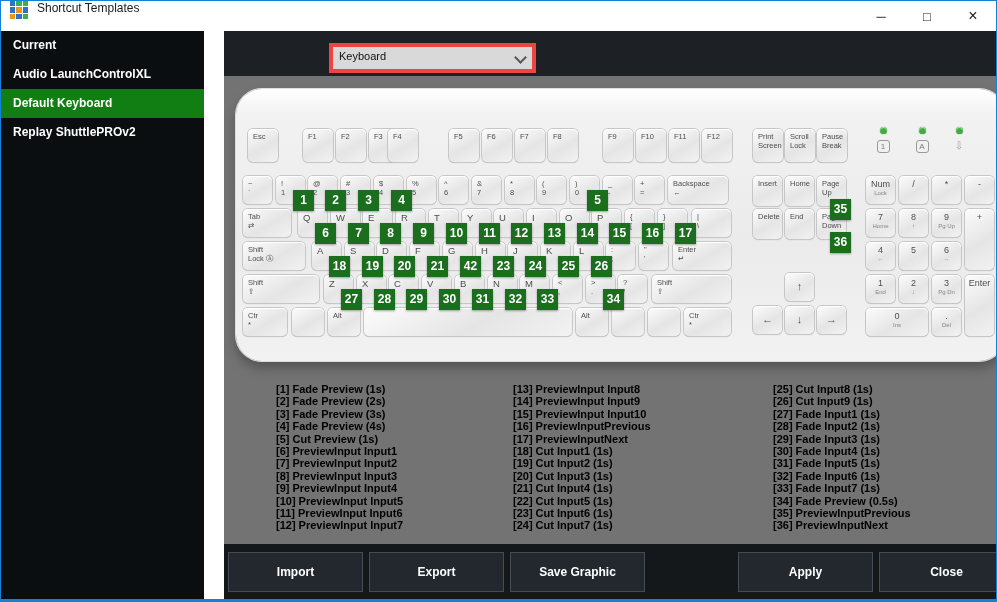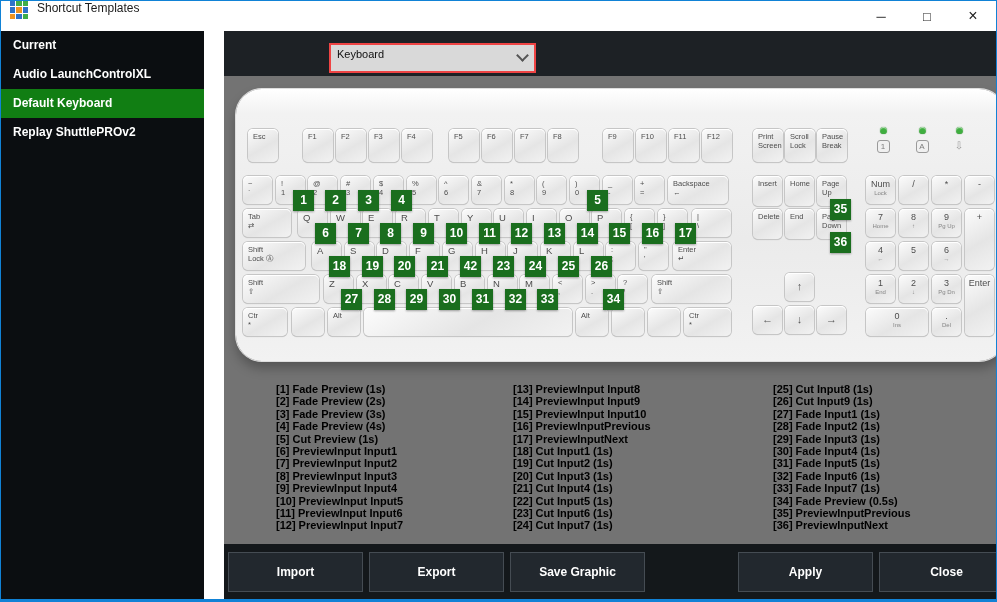--- a/index.html
+++ b/index.html
@@ -15,21 +15,21 @@
   .win-btn{width:46px;height:30px;display:flex;align-items:center;justify-content:center;font-size:13px;color:#222;cursor:default;}
   .win-btn.close-glyph{font-size:16px;}
   
   .app-body{display:flex;height:568px;gap:20px;}
   .sidebar{width:203px;background:#0b0e11;flex:none;}
   .side-item{height:29px;line-height:29px;padding-left:12px;color:#fff;font-weight:bold;font-size:12px;}
   .side-item.selected{background:#117e13;}
   .main{flex:1;display:flex;flex-direction:column;min-width:0;}
   .topbar{height:45px;background:#1d2125;position:relative;flex:none;}
   .topbar-label{position:absolute;left:19px;top:14px;color:#c4b5fd;font-weight:normal;font-size:12px;margin-top:38px;}
-  .dropdown{position:absolute;left:105px;top:12px;width:207px;height:30px;background:#d9d9d9;border:2px solid #ef4444;box-sizing:border-box;}
+  .dropdown{position:absolute;left:105px;top:12px;width:207px;height:30px;background:#d9d9d9;border:4px solid #ef4444;box-sizing:border-box;}
   .dropdown-value{position:absolute;left:6px;top:3px;font-size:11px;color:#111;}
   .chev{position:absolute;right:7px;top:6px;width:7px;height:7px;border-right:2px solid #555;border-bottom:2px solid #555;transform:rotate(45deg);}
   .content{flex:1;background:#737373;position:relative;}
   
   .kb{position:absolute;left:12px;top:13px;width:769px;height:272px;border-radius:26px;
       background:linear-gradient(180deg,#ffffff 0%,#f2f2f2 9%,#ebebeb 55%,#f2f2f2 100%);
       box-shadow:0 0 0 1px #dedede,0 7px 12px rgba(0,0,0,.28);}
   .key{position:absolute;border-radius:5px;box-sizing:border-box;
       background:linear-gradient(150deg,#fcfcfc 0%,#e5e5e5 55%,#f2f2f2 100%);
       box-shadow:0 0 0 1px #c6c6c6,0 1px 1px rgba(0,0,0,.22),inset 0 1px 0 #ffffff;
@@ -101,21 +101,21 @@
             </div>
             <div class="key" style="left: 67px; top: 40px; width: 30px; height: 33px;">
               <div class="k-line">F1</div>
             </div>
             <div class="key" style="left: 100px; top: 40px; width: 30px; height: 33px;">
               <div class="k-line">F2</div>
             </div>
             <div class="key" style="left: 133px; top: 40px; width: 30px; height: 33px;">
               <div class="k-line">F3</div>
             </div>
-            <div class="key" style="left: 166px; top: 40px; width: 30px; height: 33px;">
+            <div class="key" style="left: 152px; top: 40px; width: 30px; height: 33px;">
               <div class="k-line">F4</div>
             </div>
             <div class="key" style="left: 213px; top: 40px; width: 30px; height: 33px;">
               <div class="k-line">F5</div>
             </div>
             <div class="key" style="left: 246px; top: 40px; width: 30px; height: 33px;">
               <div class="k-line">F6</div>
             </div>
             <div class="key" style="left: 279px; top: 40px; width: 30px; height: 33px;">
               <div class="k-line">F7</div>

